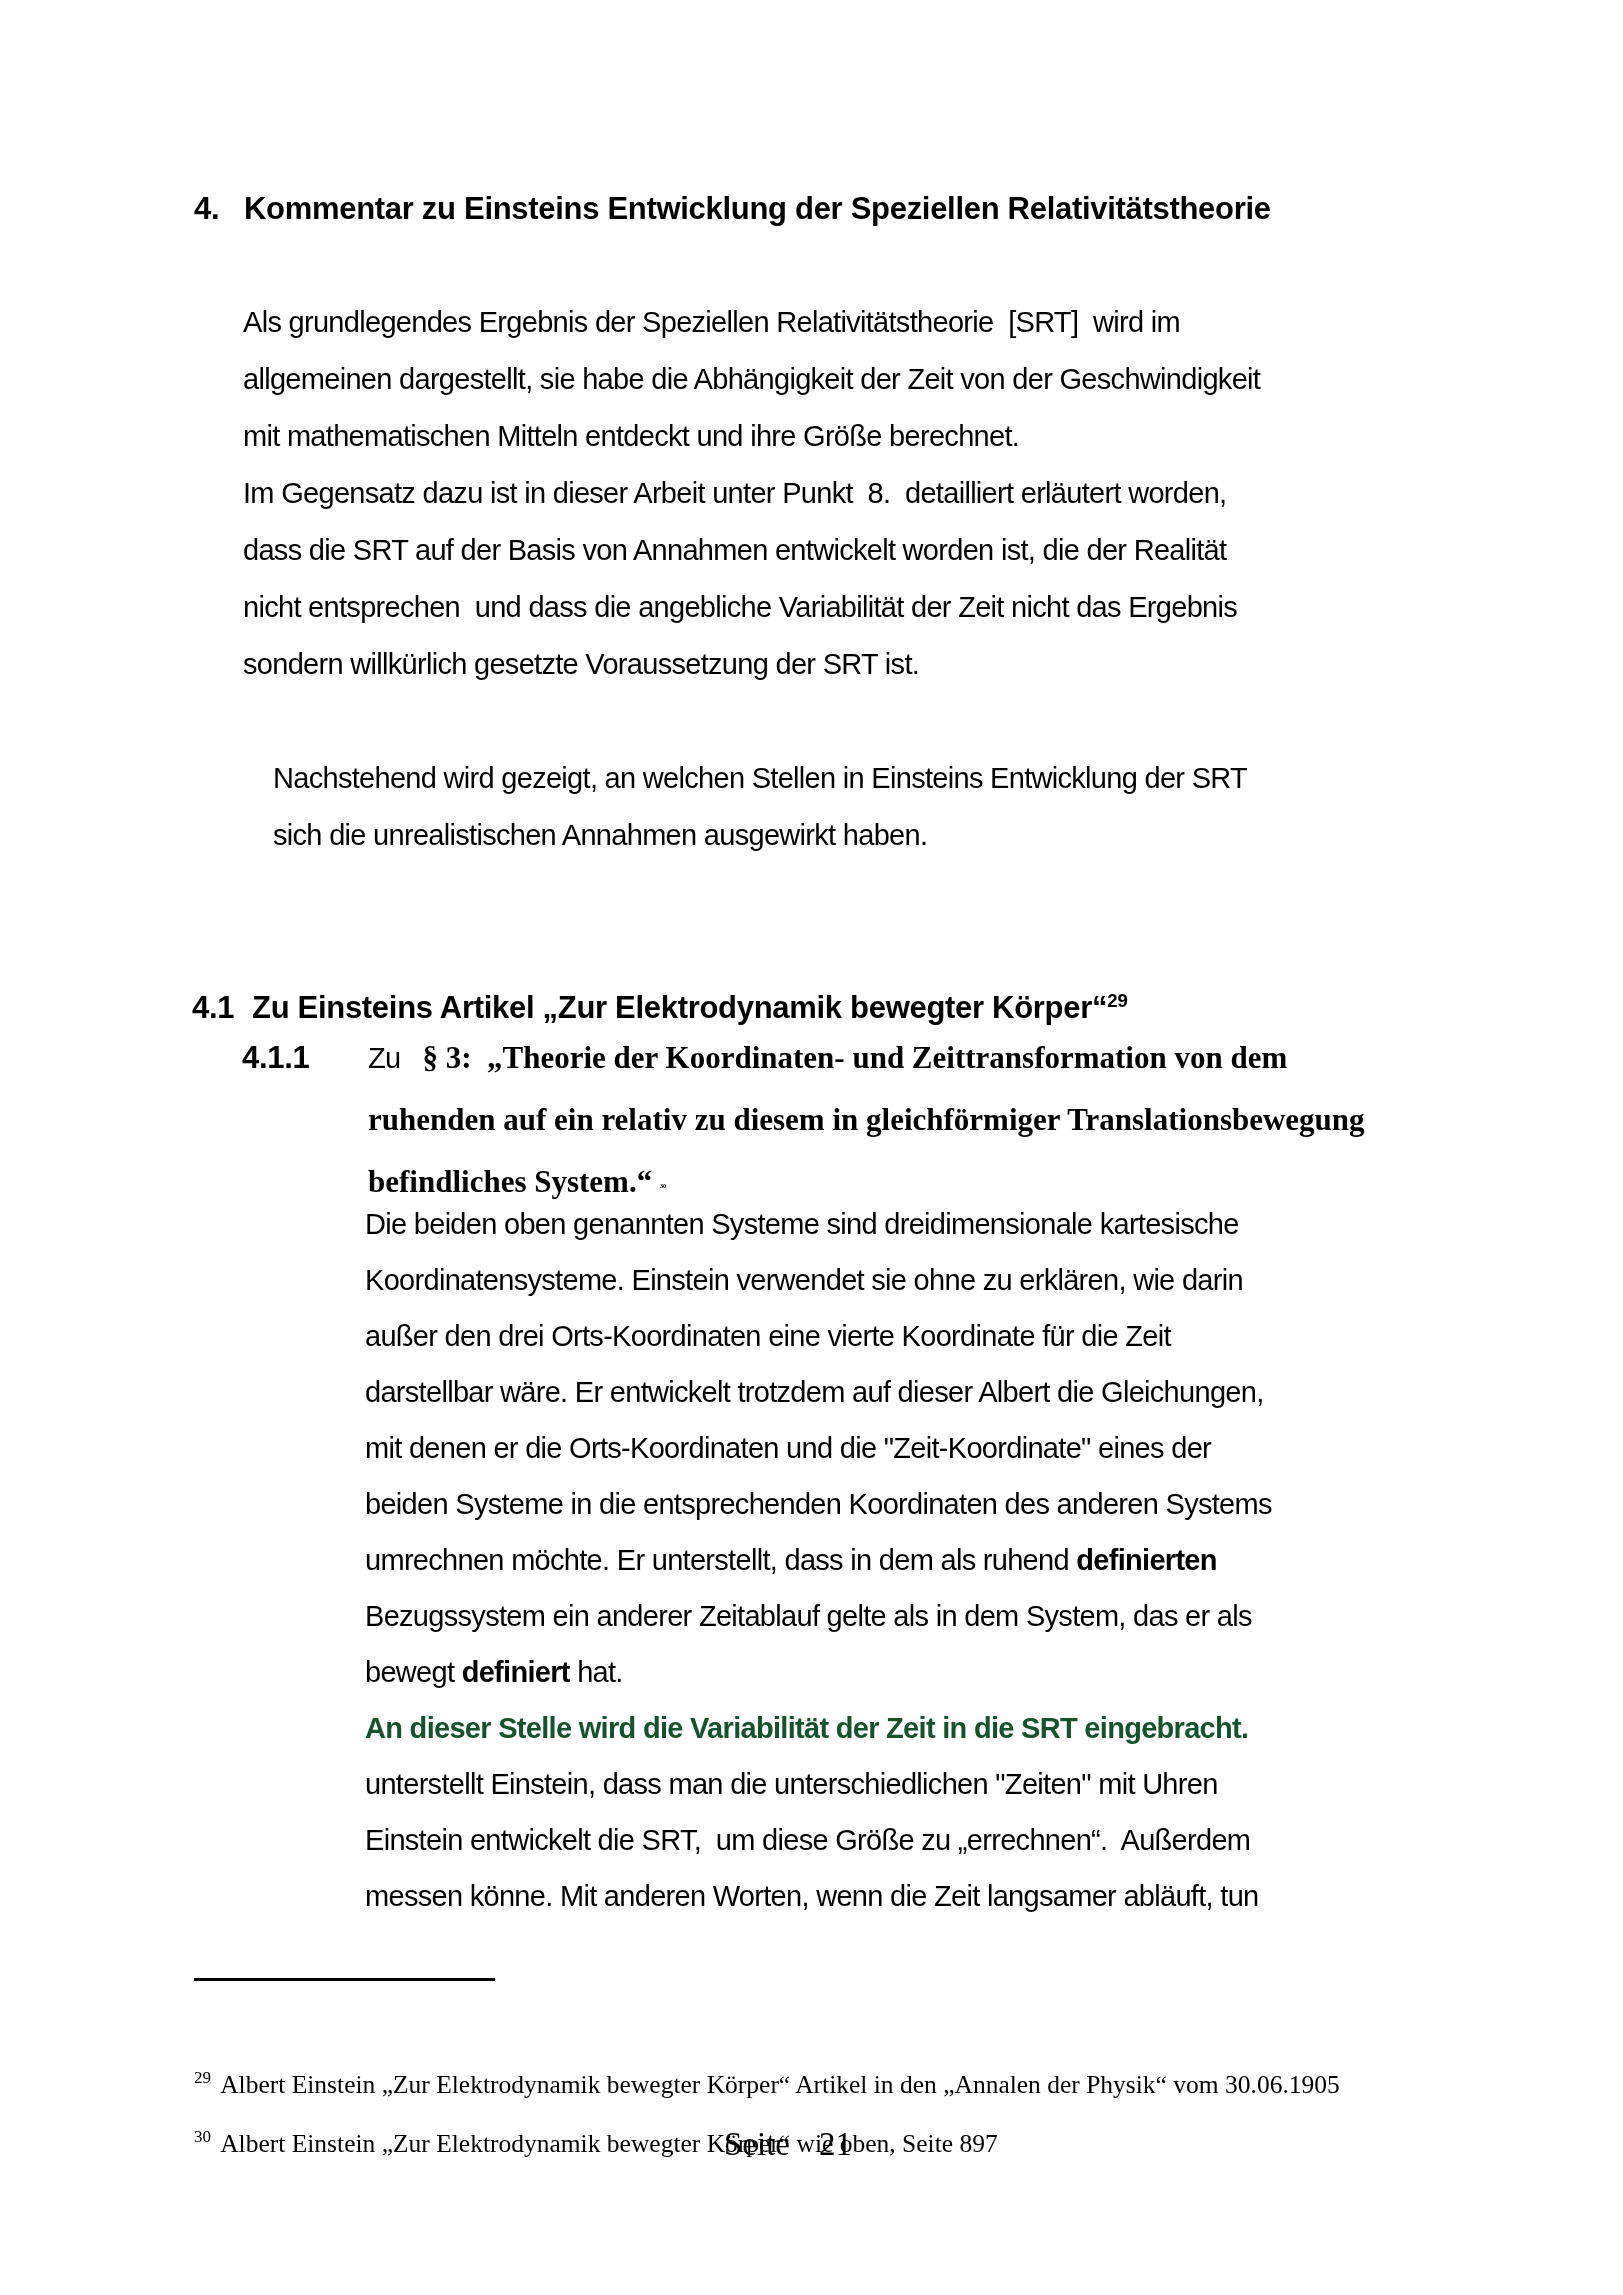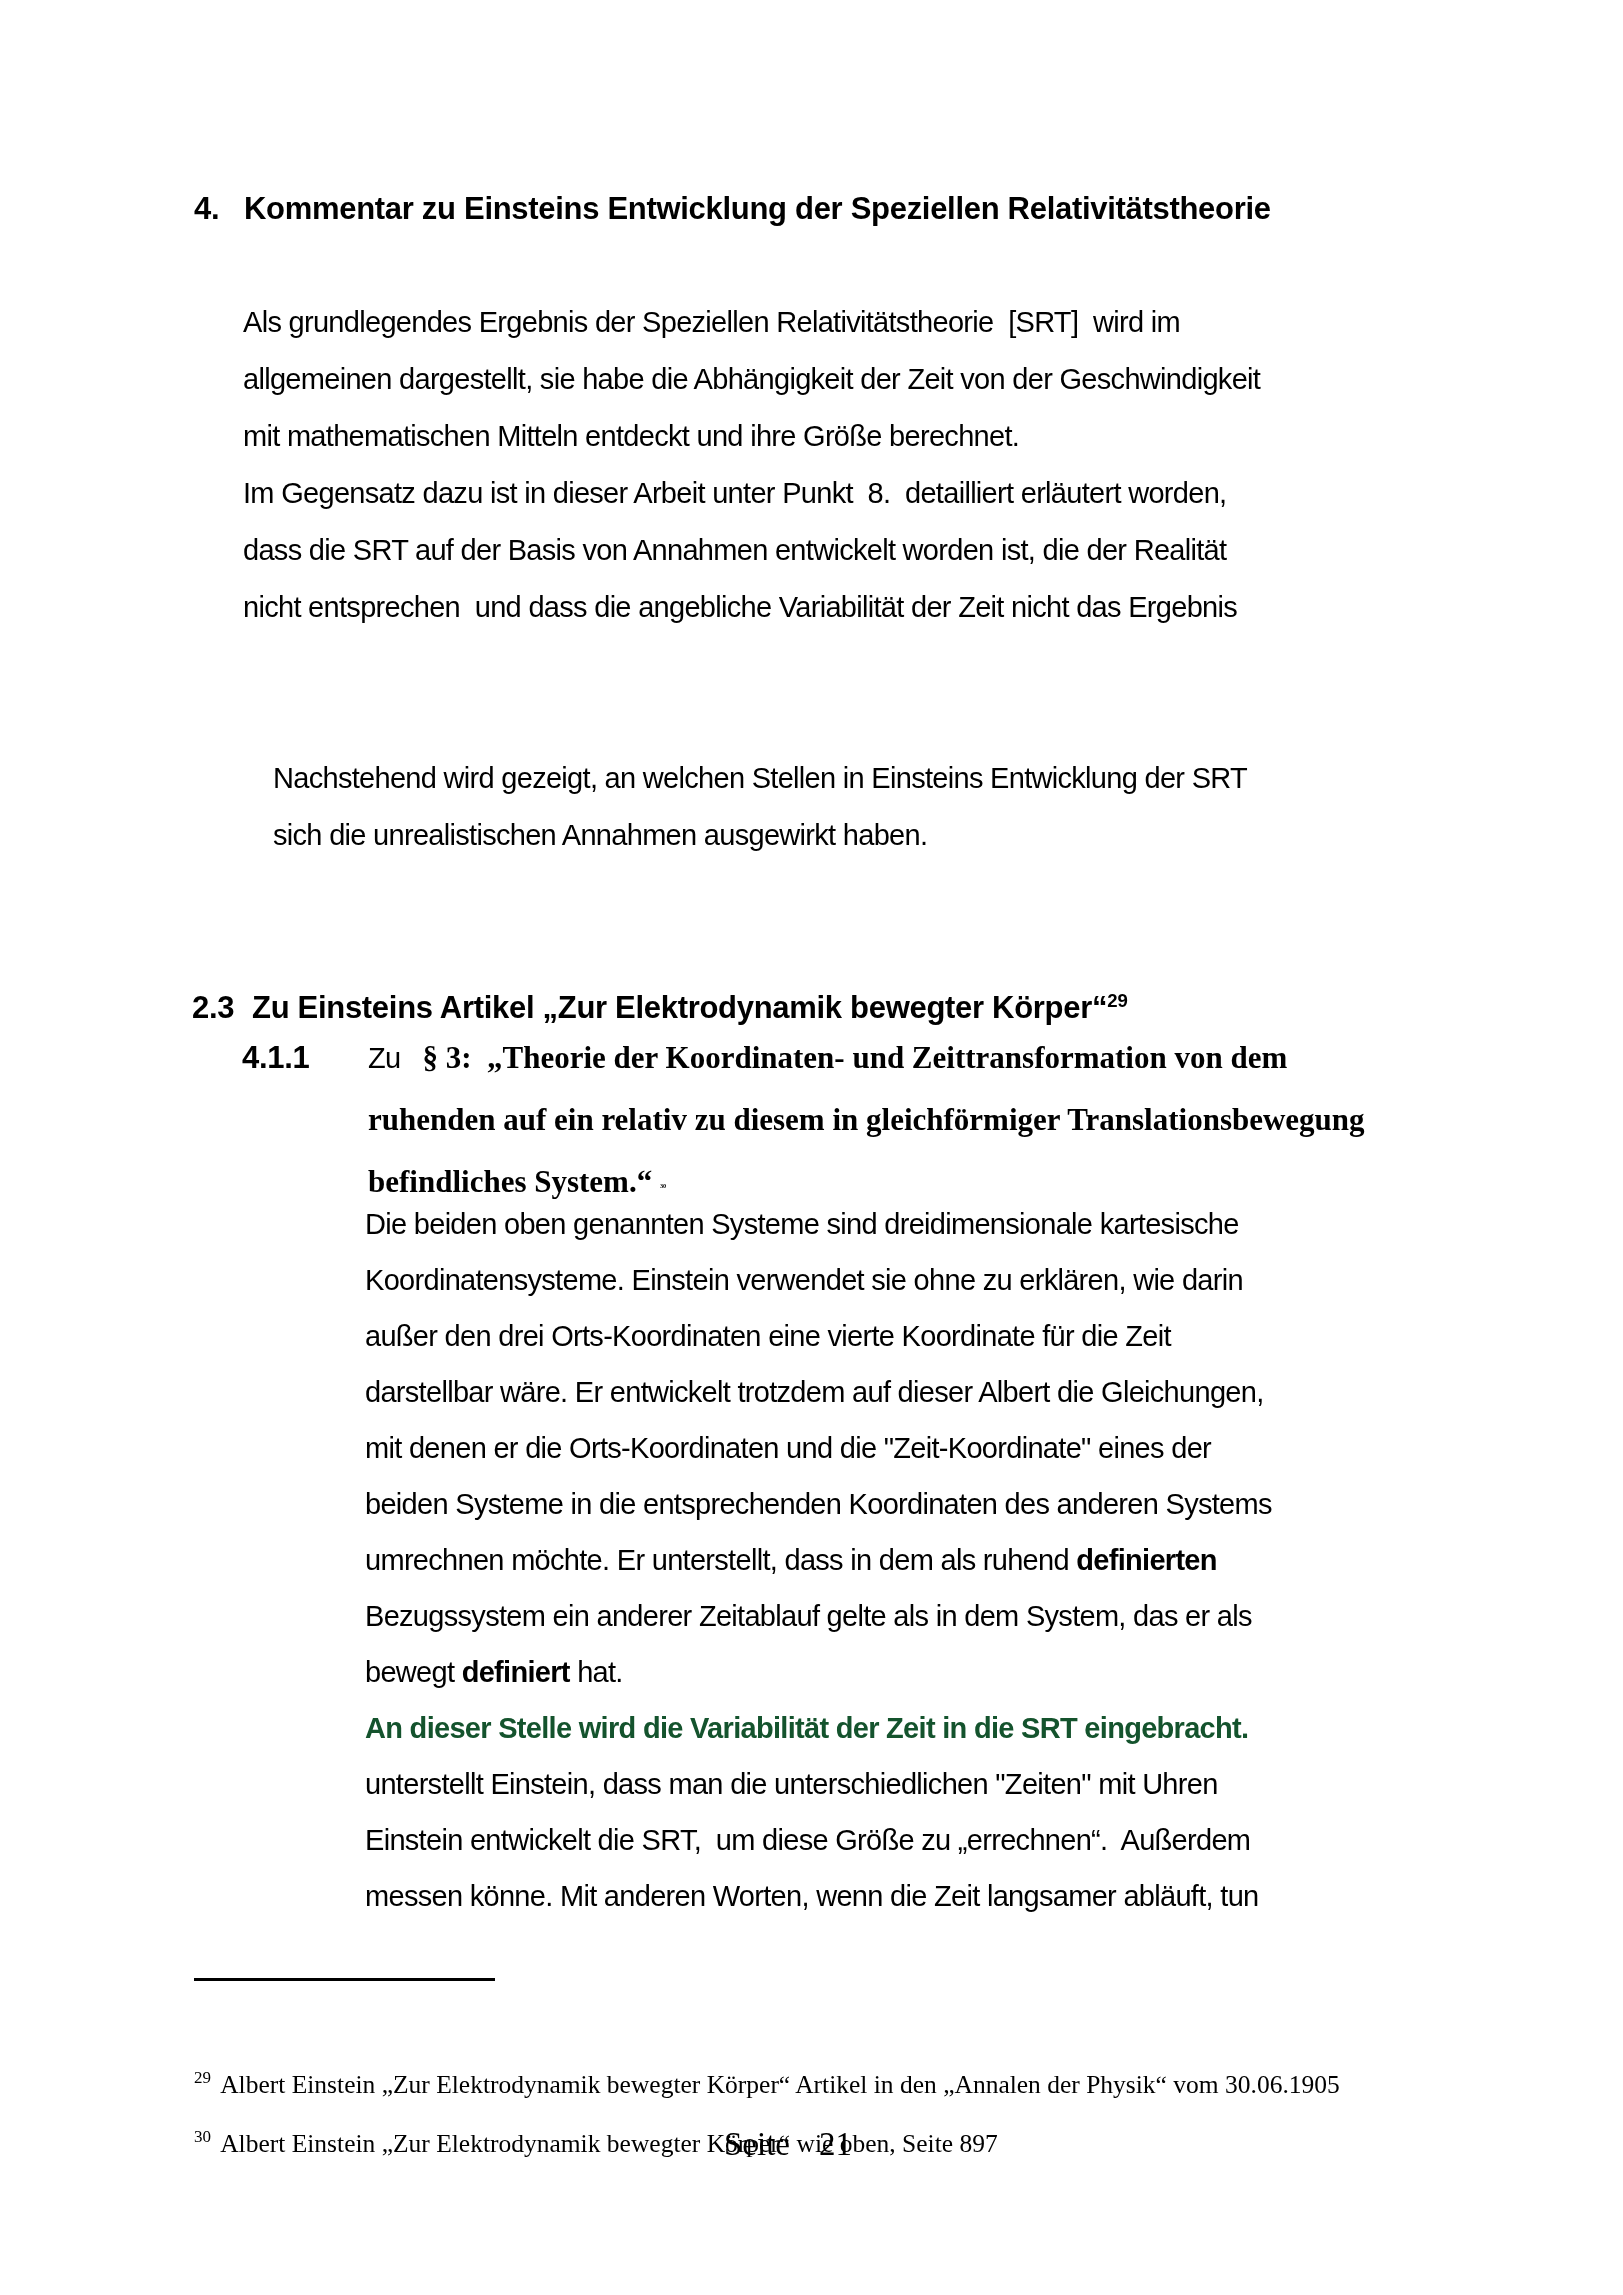--- a/index.html
+++ b/index.html
@@ -61,28 +61,29 @@
 
   <div class="h-main"><span class="h-num4">4.</span><span>Kommentar zu Einsteins Entwicklung der Speziellen Relativitätstheorie</span></div>
 
   <div class="body-block" style="top:294px; left:243px;">
     <div class="line">Als grundlegendes Ergebnis der Speziellen Relativitätstheorie  [SRT]  wird im</div>
     <div class="line">allgemeinen dargestellt, sie habe die Abhängigkeit der Zeit von der Geschwindigkeit</div>
     <div class="line">mit mathematischen Mitteln entdeckt und ihre Größe berechnet.</div>
     <div class="line">Im Gegensatz dazu ist in dieser Arbeit unter Punkt  8.  detailliert erläutert worden,</div>
     <div class="line">dass die SRT auf der Basis von Annahmen entwickelt worden ist, die der Realität</div>
     <div class="line">nicht entsprechen  und dass die angebliche Variabilität der Zeit nicht das Ergebnis</div>
+    <div class="line">sondern willkürlich gesetzte Voraussetzung der SRT ist.</div>
   </div>
 
   <div class="body-block" style="top:750px; left:243px;margin-left:30px;">
     <div class="line">Nachstehend wird gezeigt, an welchen Stellen in Einsteins Entwicklung der SRT</div>
     <div class="line">sich die unrealistischen Annahmen ausgewirkt haben.</div>
   </div>
 
-  <div class="h-41"><span class="h-num41">2.3</span><span>Zu Einsteins Artikel „Zur Elektrodynamik bewegter Körper“</span><span class="sup">29</span></div>
+  <div class="h-41"><span class="h-num41">4.1</span><span>Zu Einsteins Artikel „Zur Elektrodynamik bewegter Körper“</span><span class="sup">29</span></div>
 
   <div class="sec411">
     <div class="line"><span class="num">4.1.1</span><span class="lead">Zu</span><span class="serif-bold">§ 3:  „Theorie der Koordinaten- und Zeittransformation von dem</span></div>
     <div class="line cont"><span class="serif-bold">ruhenden auf ein relativ zu diesem in gleichförmiger Translationsbewegung</span></div>
     <div class="line cont"><span class="serif-bold">befindliches System.“ </span><span class="serif-bold sup">30</span></div>
   </div>
 
   <div class="sub-block" style="top:1196px; left:365px;">
     <div class="line">Die beiden oben genannten Systeme sind dreidimensionale kartesische</div>
     <div class="line">Koordinatensysteme. Einstein verwendet sie ohne zu erklären, wie darin</div>

